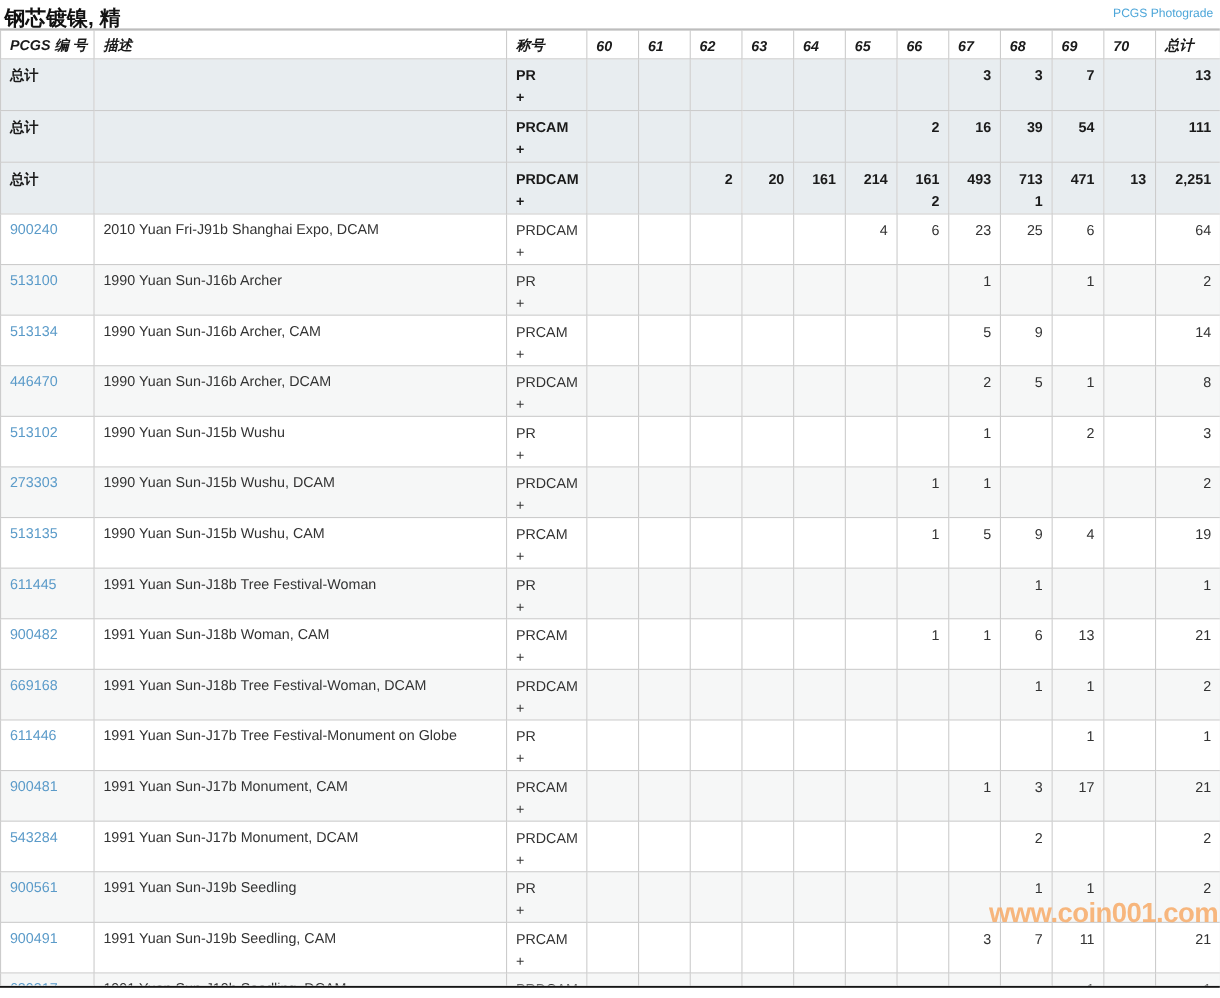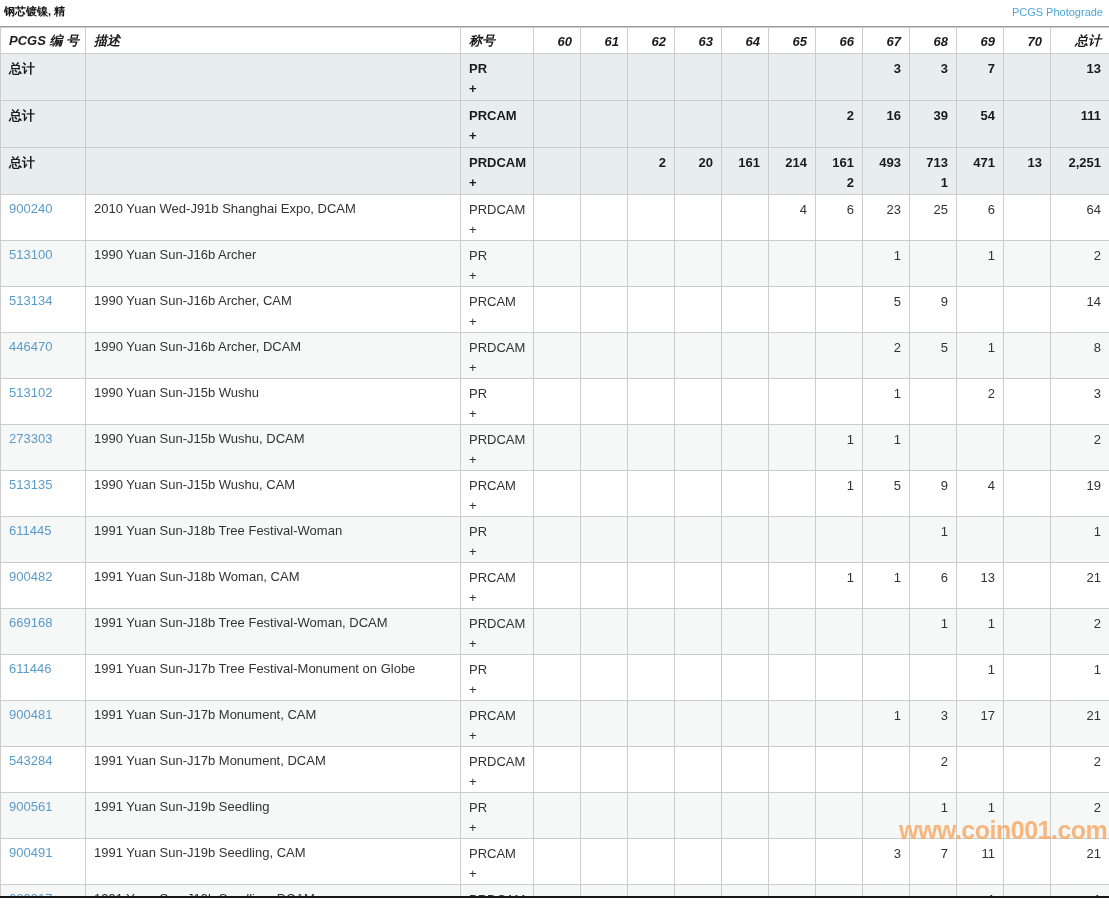--- a/index.html
+++ b/index.html
@@ -5,35 +5,35 @@
   * { box-sizing: border-box; }
   html,body { margin:0; padding:0; }
   body {
     width:1109px; height:907px; overflow:hidden; position:relative;
     background:#fff; font-family:"Liberation Sans", sans-serif;
   }
   .topbar{
     display:flex; justify-content:space-between; align-items:flex-start;
     padding:4px 6px 0 4px; height:26px;
   }
-  .page-title{ font-size:11px; font-weight:bold; color:#111; }
+  .page-title{ font-size:19px; font-weight:bold; color:#111; }
   .pg-link{ font-size:11px; color:var(--link-blue,#4da6d9); cursor:pointer; padding-top:2px;}
   .table-wrap{
     height:872px; overflow:hidden;
     border-top:1px solid #9a9a9a;
     border-bottom:2px solid #161616;
   }
   table{ width:1109px; border-collapse:collapse; table-layout:fixed; background:#fff;}
   th,td{ border:1px solid #ccc; }
   thead th{
     font-size:13px; font-weight:bold; color:#1a1a1a;
     padding:4px 8px 3px 8px; text-align:left; height:25px;
     background:#fff; white-space:nowrap; overflow:hidden;font-style:italic;
   }
-  thead th.num{ text-align:right; }
+  thead th.num{ }
   td{
     vertical-align:top; font-size:13px; color:#333;
     padding:6px 8px 2px 8px; height:45px; overflow:hidden; white-space:nowrap;
   }
   td.num{ text-align:right; }
   .l1{ min-height:17px; line-height:17px; }
   .l2{ min-height:17px; line-height:17px; margin-top:3px; }
   tr.total-row td{
     background:var(--total-bg,#e8edf0); font-weight:bold; color:#1a1a1a; height:47px;
   }
@@ -255,21 +255,21 @@
             <div class="l1">13</div>
             <div class="l2"></div>
           </td>
           <td class="num">
             <div class="l1">2,251</div>
             <div class="l2"></div>
           </td>
         </tr>
         <tr>
           <td><a class="id-link">900240</a></td>
-          <td>2010 Yuan Wed-J91b Shanghai Expo, DCAM</td>
+          <td>2010 Yuan Fri-J91b Shanghai Expo, DCAM</td>
           <td>
             <div class="l1">PRDCAM</div>
             <div class="l2">+</div>
           </td>
           <td class="num">
             <div class="l1"></div>
             <div class="l2"></div>
           </td>
           <td class="num">
             <div class="l1"></div>

